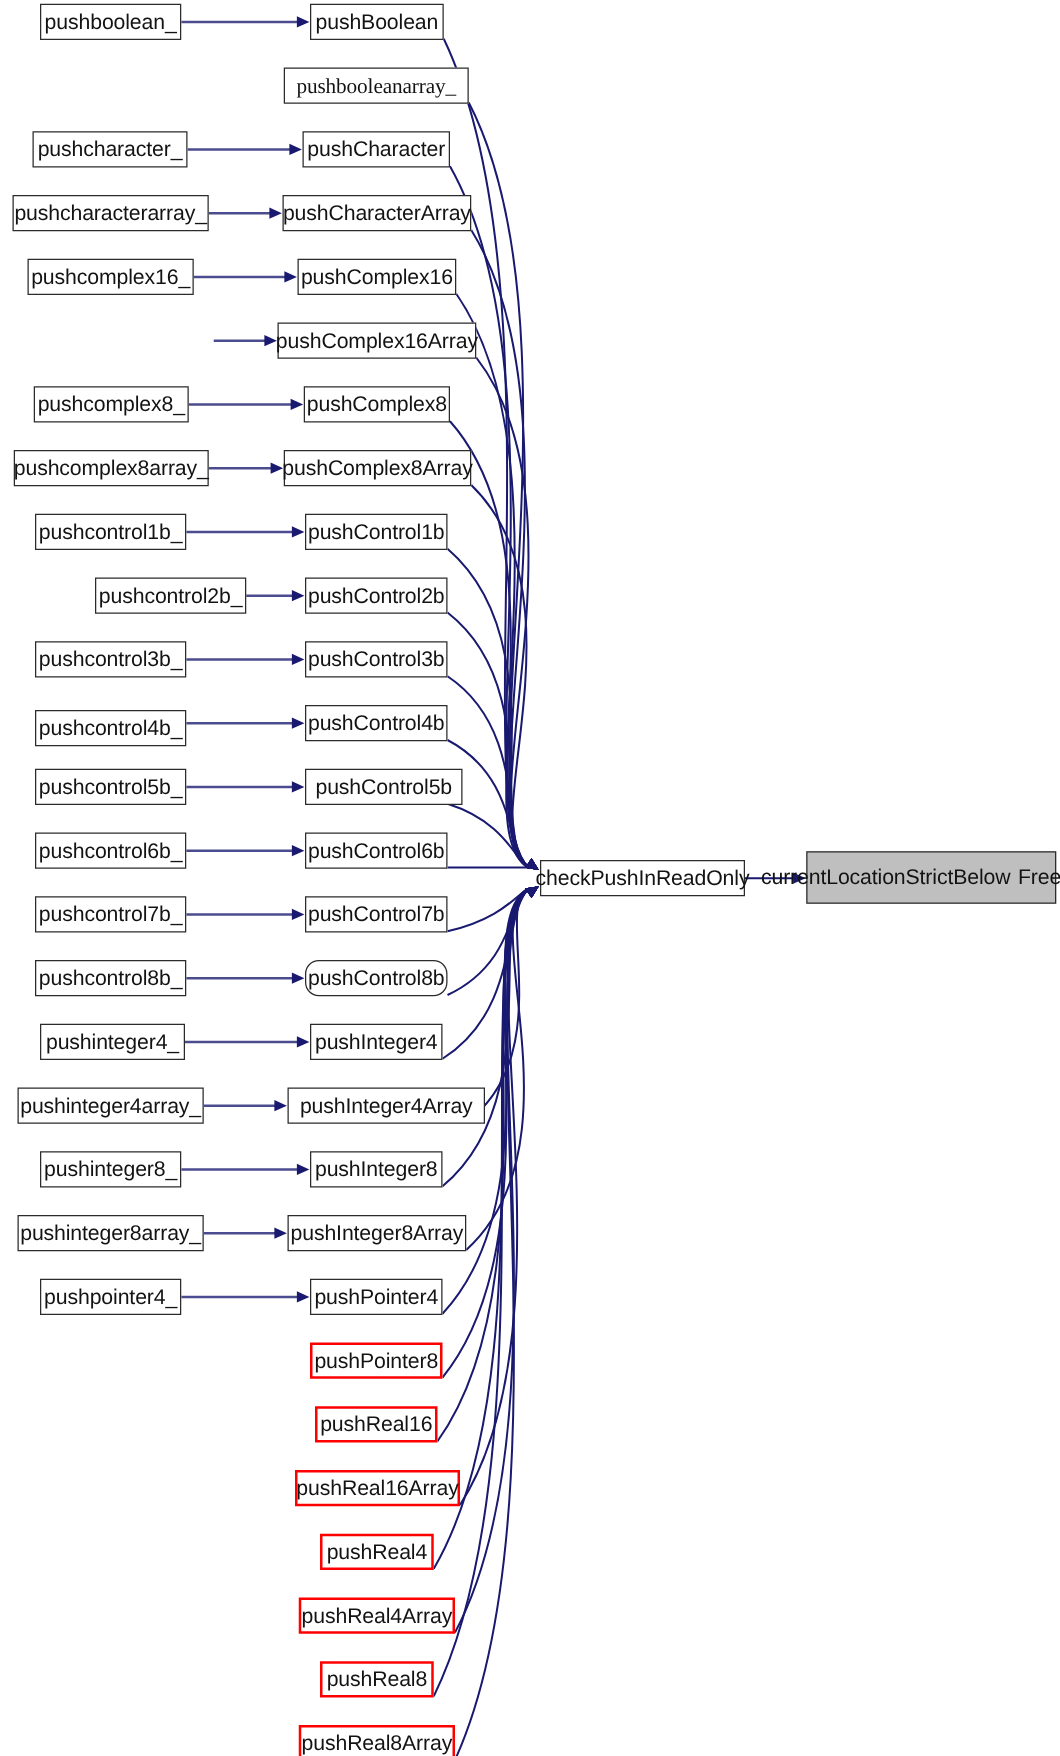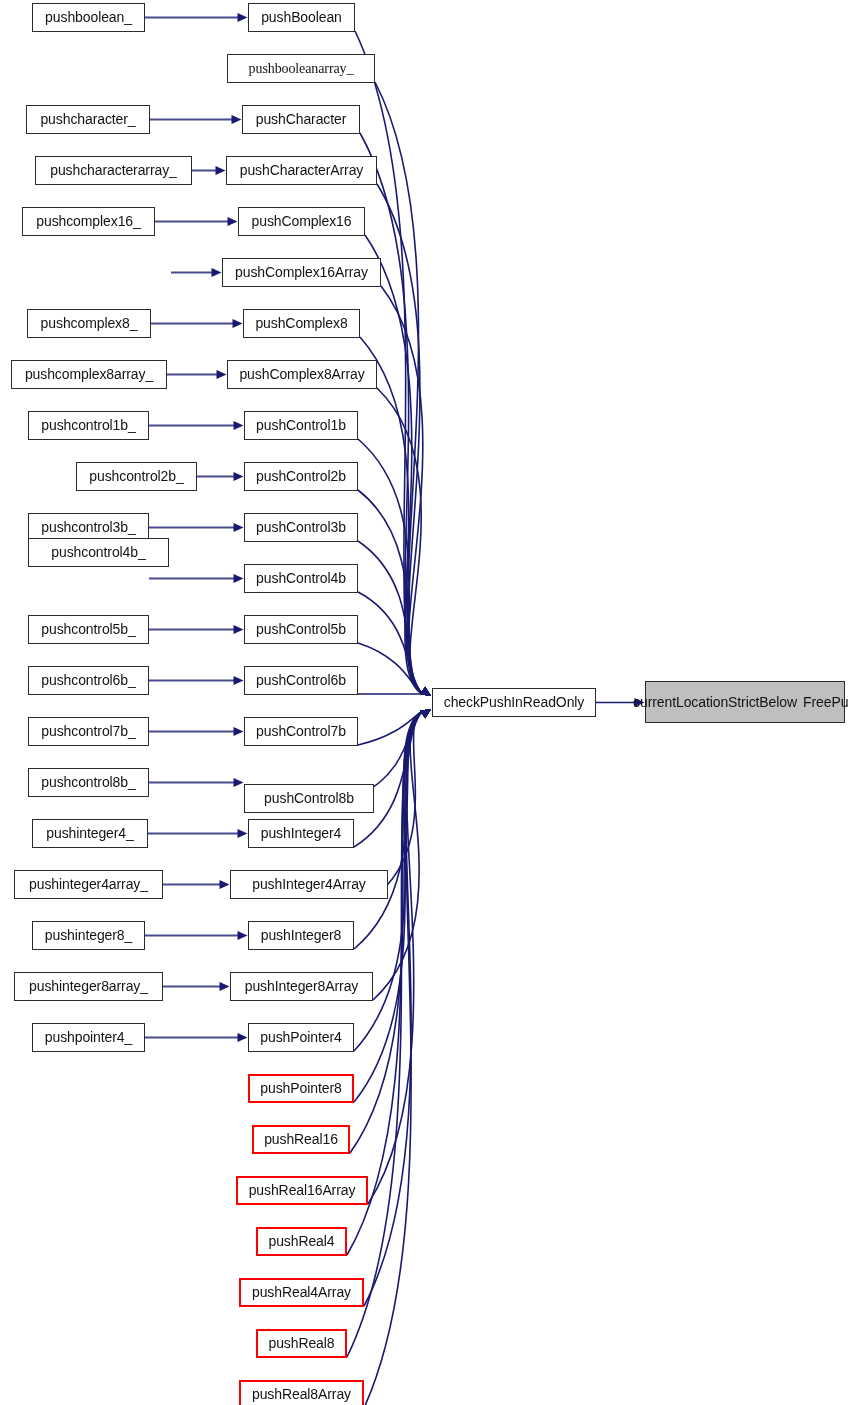--- a/index.html
+++ b/index.html
@@ -28,21 +28,21 @@
   .node {
     position: absolute;
     box-sizing: border-box;
     display: flex;
     align-items: center;
     justify-content: center;
     text-align: center;
     background: #ffffff;
     border: 1px solid #2b2b2b;
     color: #131313;
-    font-size: 14px;
+    font-size: 17px;
     line-height: 1.12;
     letter-spacing: -0.1px;
     white-space: nowrap;
     height: 29px;
   }
   .node.red {
     border: 2px solid #ff0000;
   }
   .node.highlight {
     background: #bfbfbf;
@@ -176,21 +176,21 @@
     </div>
     <div class="node" style="left: 227px; top: 54px; width: 148px; font-family: Liberation Serif, serif;">
       <span class="node-label">pushbooleanarray_</span>
     </div>
     <div class="node" style="left: 26px; top: 105px; width: 124px;">
       <span class="node-label">pushcharacter_</span>
     </div>
     <div class="node" style="left: 242px; top: 105px; width: 118px;">
       <span class="node-label">pushCharacter</span>
     </div>
-    <div class="node" style="left: 10px; top: 156px; width: 157px; margin-left: 25px;">
+    <div class="node" style="left: 10px; top: 156px; width: 157px;">
       <span class="node-label">pushcharacterarray_</span>
     </div>
     <div class="node" style="left: 226px; top: 156px; width: 151px; text-align: right;">
       <span class="node-label">pushCharacterArray</span>
     </div>
     <div class="node" style="left: 22px; top: 207px; width: 133px;">
       <span class="node-label">pushcomplex16_</span>
     </div>
     <div class="node" style="left: 238px; top: 207px; width: 127px;">
       <span class="node-label">pushComplex16</span>
@@ -221,48 +221,48 @@
     </div>
     <div class="node" style="left: 244px; top: 462px; width: 114px;">
       <span class="node-label">pushControl2b</span>
     </div>
     <div class="node" style="left: 28px; top: 513px; width: 121px;">
       <span class="node-label">pushcontrol3b_</span>
     </div>
     <div class="node" style="left: 244px; top: 513px; width: 114px;">
       <span class="node-label">pushControl3b</span>
     </div>
-    <div class="node" style="left: 28px; top: 538px; width: 141px;">
+    <div class="node" style="left: 28px; top: 568px; width: 121px;">
       <span class="node-label">pushcontrol4b_</span>
     </div>
     <div class="node" style="left: 244px; top: 564px; width: 114px;">
       <span class="node-label">pushControl4b</span>
     </div>
     <div class="node" style="left: 28px; top: 615px; width: 121px;">
       <span class="node-label">pushcontrol5b_</span>
     </div>
-    <div class="node" style="left: 244px; top: 615px; width: 114px;">
+    <div class="node" style="left: 244px; top: 615px; width: 126px;">
       <span class="node-label">pushControl5b</span>
     </div>
     <div class="node" style="left: 28px; top: 666px; width: 121px;">
       <span class="node-label">pushcontrol6b_</span>
     </div>
     <div class="node" style="left: 244px; top: 666px; width: 114px;">
       <span class="node-label">pushControl6b</span>
     </div>
     <div class="node" style="left: 28px; top: 717px; width: 121px;">
       <span class="node-label">pushcontrol7b_</span>
     </div>
     <div class="node" style="left: 244px; top: 717px; width: 114px;">
       <span class="node-label">pushControl7b</span>
     </div>
     <div class="node" style="left: 28px; top: 768px; width: 121px;">
       <span class="node-label">pushcontrol8b_</span>
     </div>
-    <div class="node" style="left: 244px; top: 784px; width: 130px;">
+    <div class="node" style="left: 244px; top: 768px; width: 114px; border-radius: 11px;">
       <span class="node-label">pushControl8b</span>
     </div>
     <div class="node" style="left: 32px; top: 819px; width: 116px;">
       <span class="node-label">pushinteger4_</span>
     </div>
     <div class="node" style="left: 248px; top: 819px; width: 106px;">
       <span class="node-label">pushInteger4</span>
     </div>
     <div class="node" style="left: 14px; top: 870px; width: 149px;">
       <span class="node-label">pushinteger4array_</span>

